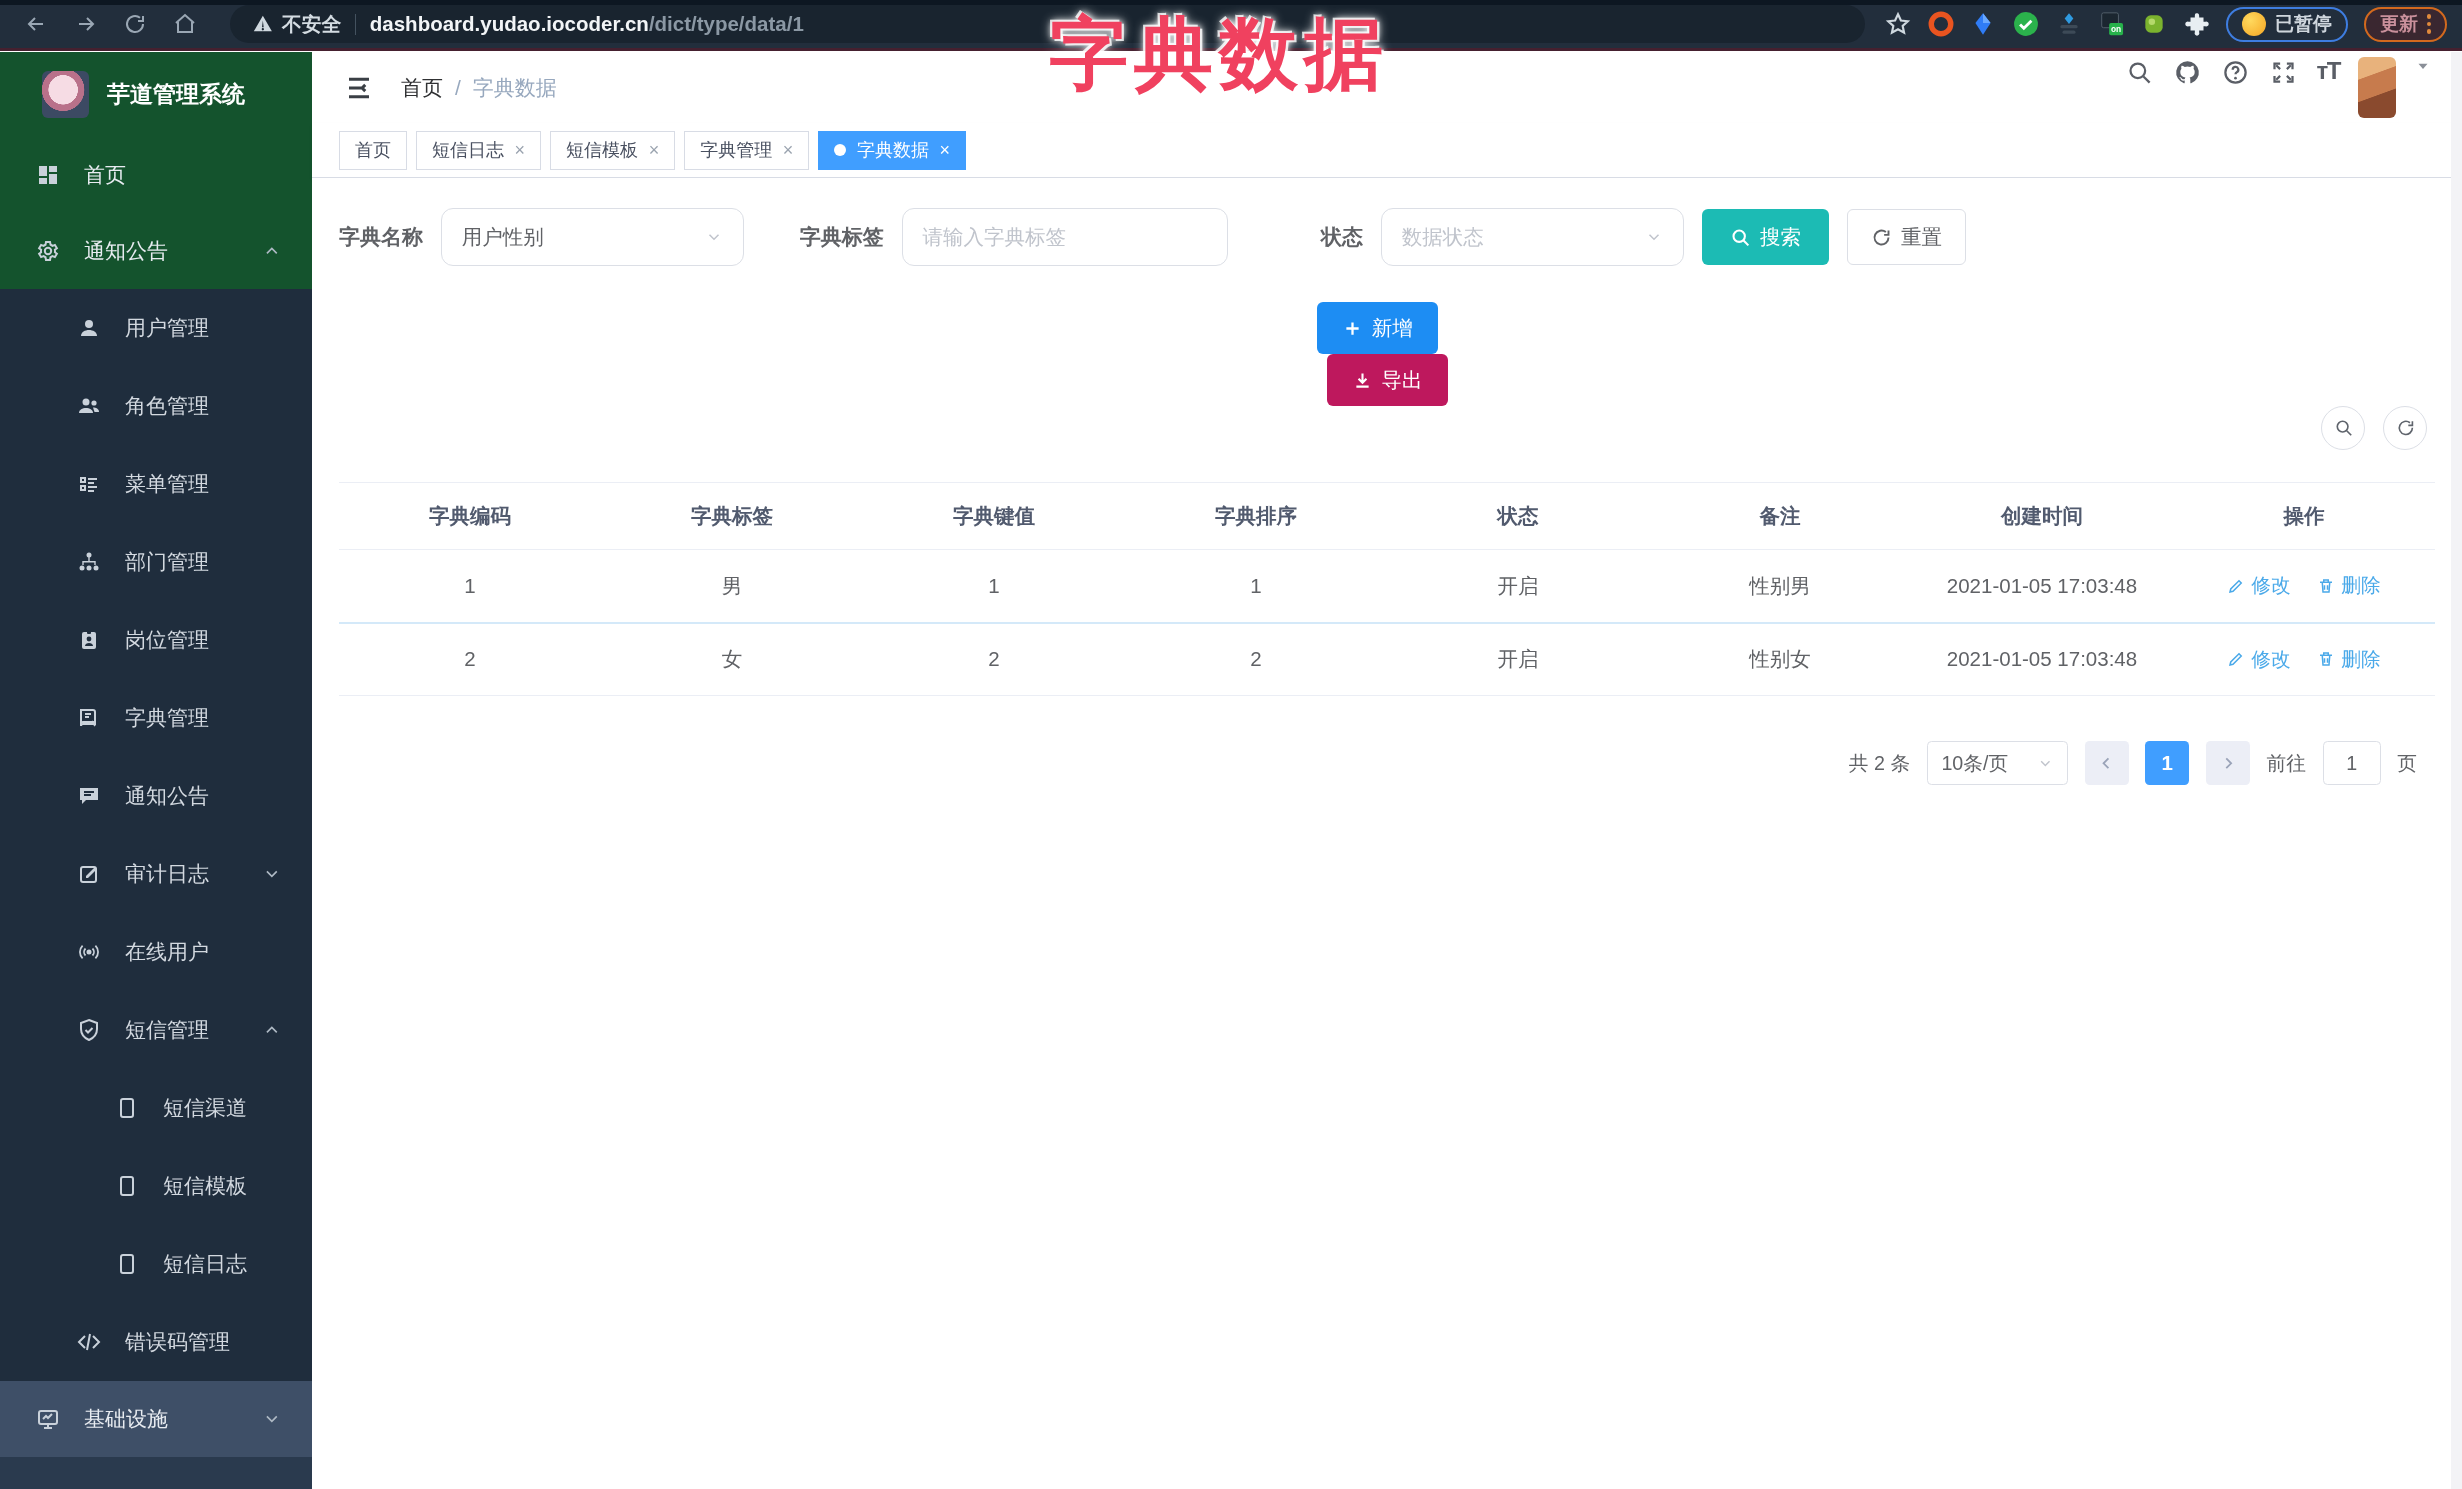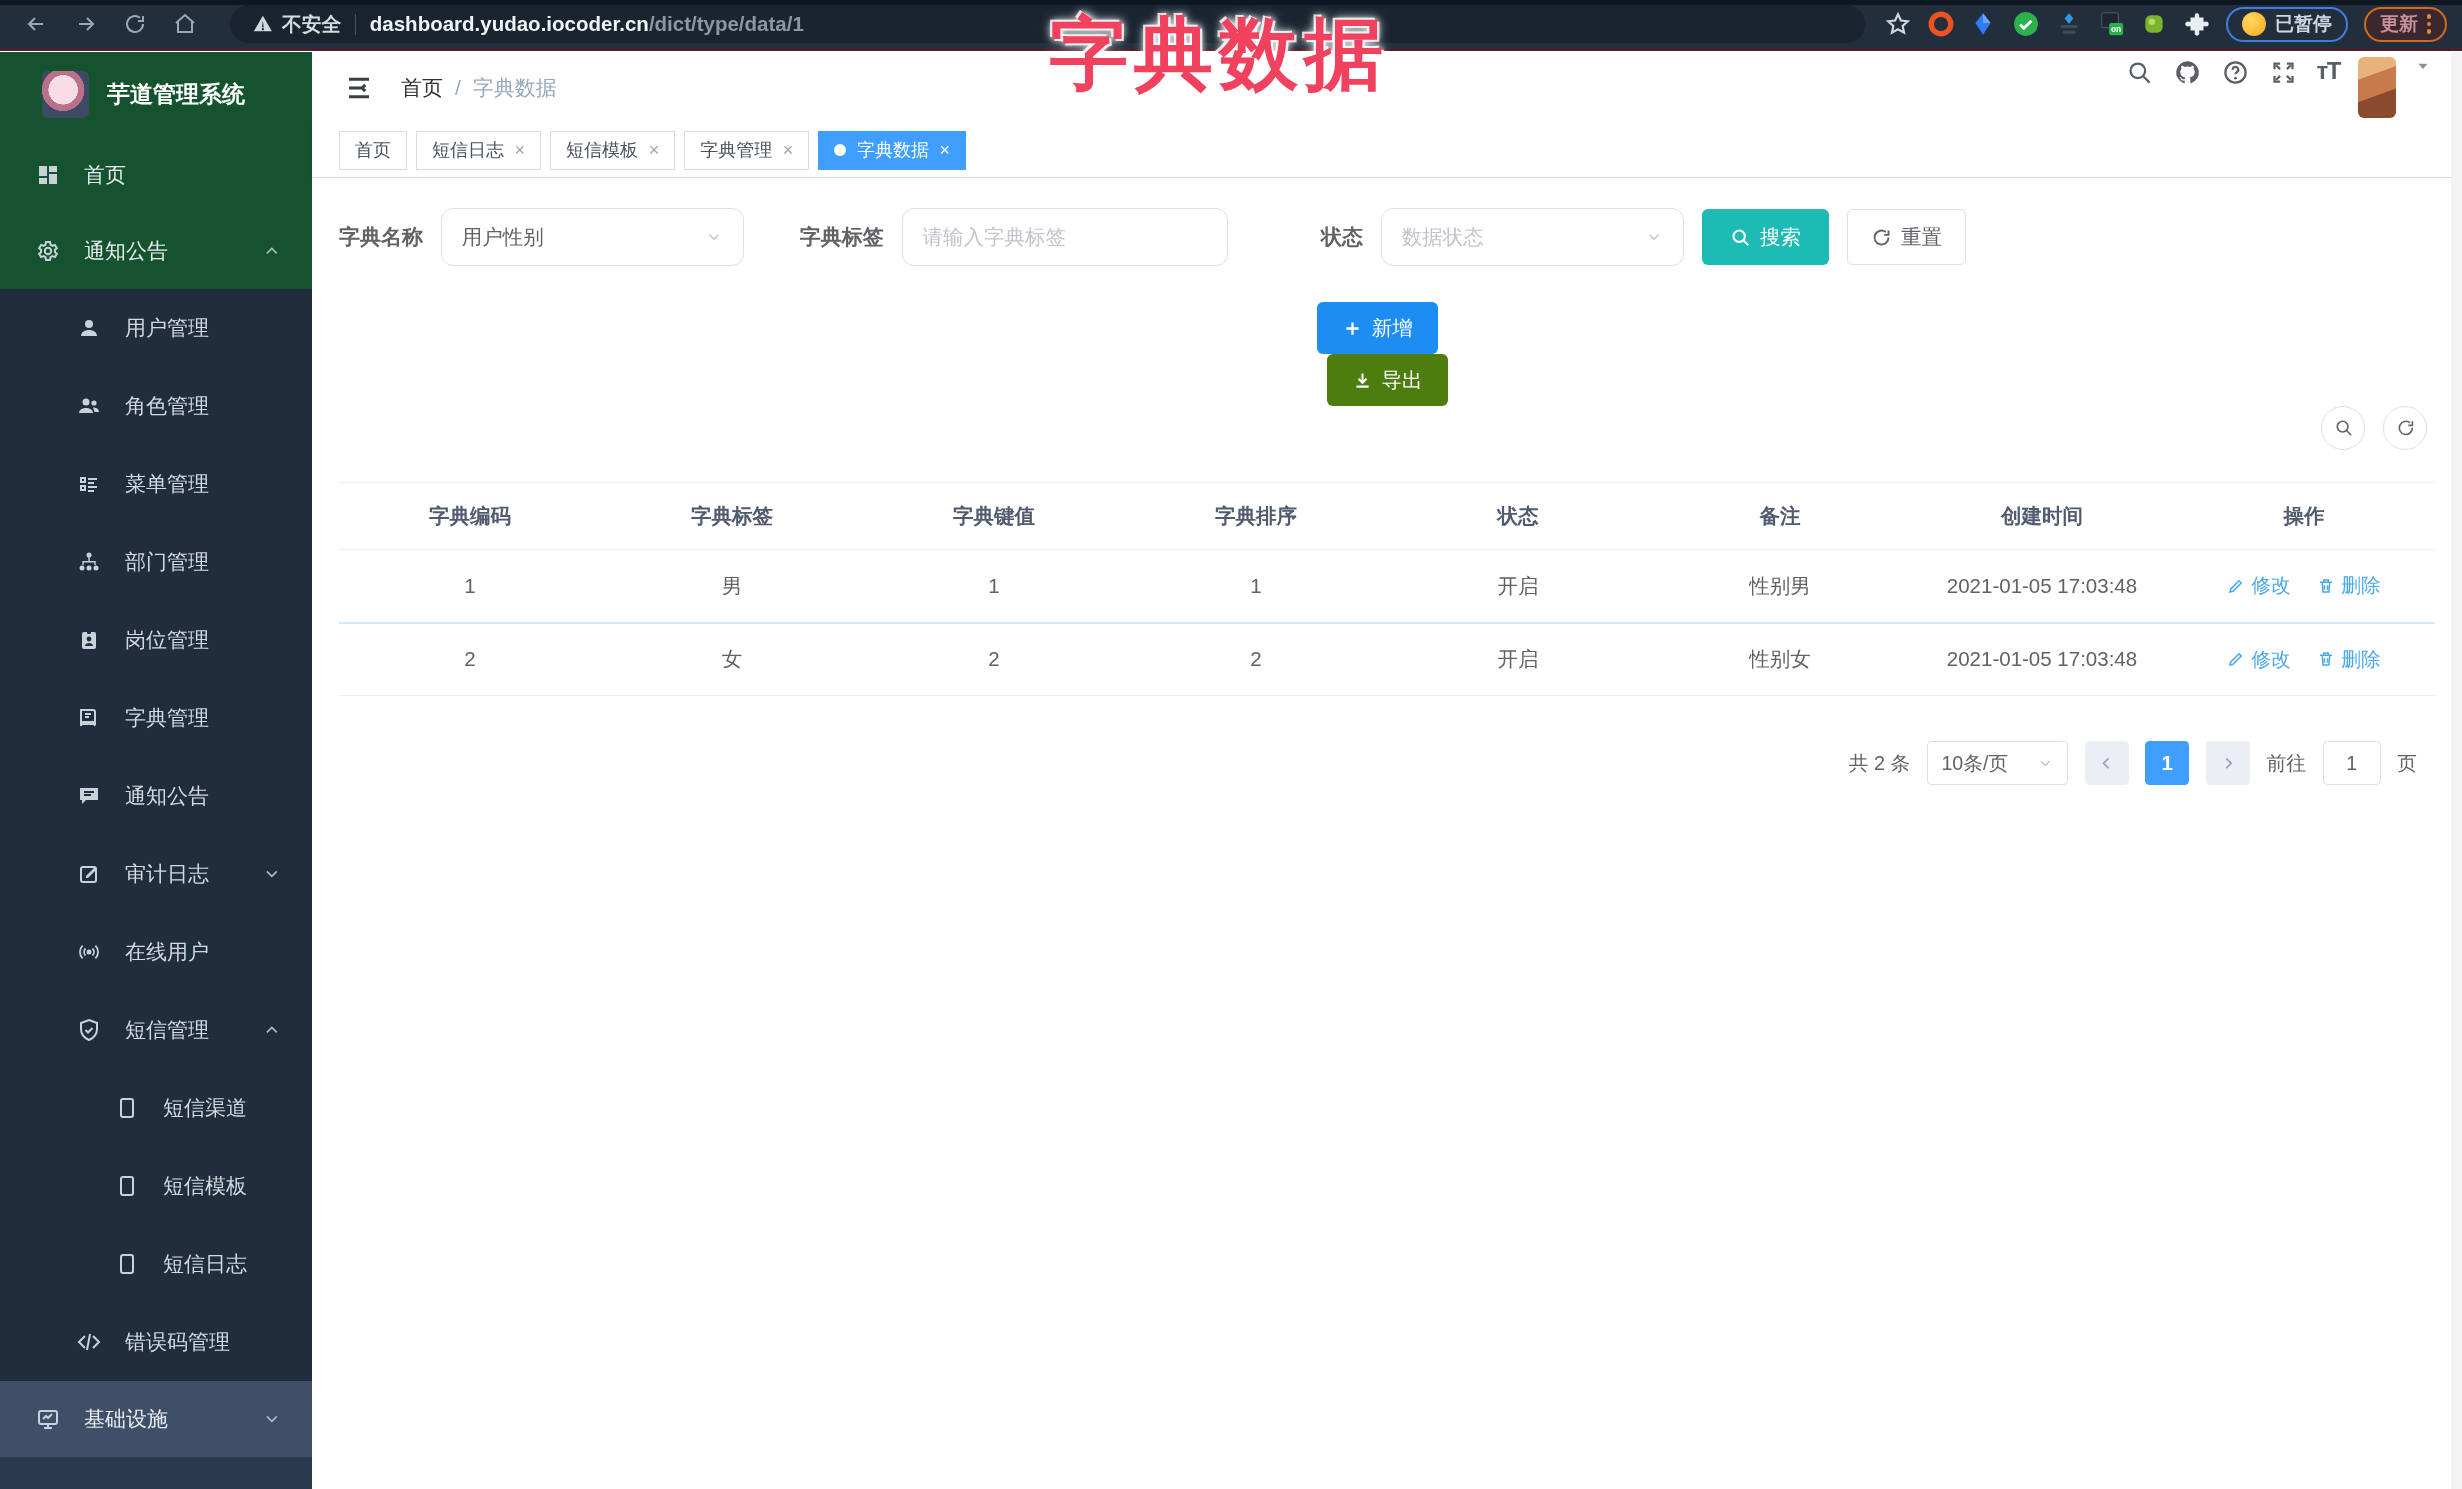--- a/index.html
+++ b/index.html
@@ -101,21 +101,21 @@
   .inp input { border:none; outline:none; width:100%; font-size:20.5px; color:#606266; font-family:inherit; }
   .inp input::placeholder { color:#c0c4cc; }
   .gap-lg { width:19.7px; }
   .btn { height:56px; border-radius:6px; display:inline-flex; align-items:center; justify-content:center;
     gap:9px; font-size:20.5px; cursor:pointer; border:1.5px solid transparent; white-space:nowrap; }
   .btn svg { width:21px; height:21px; }
   .btn-search { background:#1cbbb4; color:#fff; padding:0 27px; }
   .btn-reset { background:#fff; color:#606266; border-color:#dcdfe6; padding:0 23px; }
   .toolbar { margin-top:36px; display:flex; align-items:center;flex-direction:column; }
   .btn-add { background:#1d8df3; color:#fff; height:52px; padding:0 24px; margin-right:19.7px; }
-  .btn-export { background:#4d7c0f; color:#fff; height:52px; padding:0 24px; }
+  .btn-export { background:#be185d; color:#fff; height:52px; padding:0 24px; }
   .tool-right { margin-left:auto; display:flex; gap:18px; margin-right:7.6px; }
   .circ { width:44px; height:44px; border-radius:50%; border:1.5px solid #dcdfe6; background:#fff;
     display:flex; align-items:center; justify-content:center; color:#5f646c; cursor:pointer; }
   .circ svg { width:19.7px; height:19.7px; }
 
   
   table.grid { width:100%; border-collapse:collapse; margin-top:32px; }
   table.grid col { width:12.5%; }
   .grid th { height:67px; font-size:20.5px; font-weight:bold; color:#515a6e; text-align:center;
     border-top:1.5px solid #ebeef5; border-bottom:1.5px solid #ebeef5; background:#fff; }

